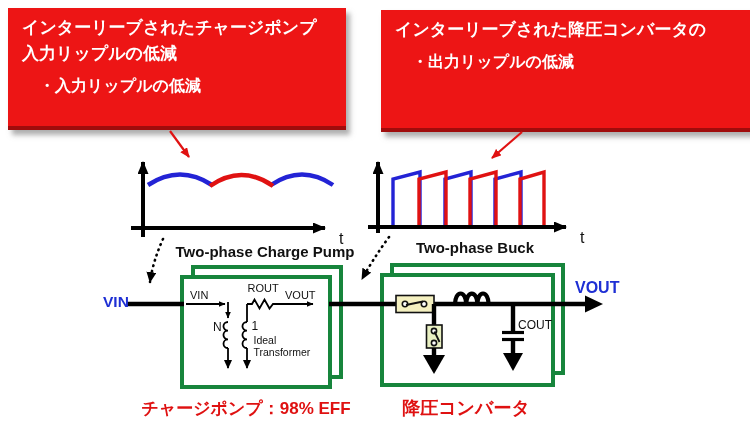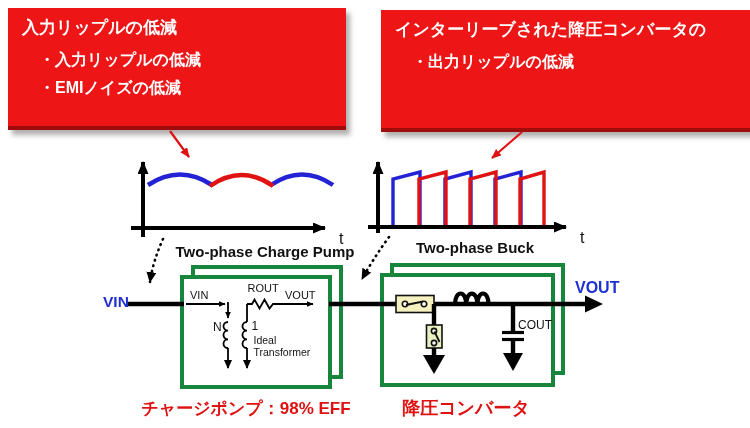--- a/index.html
+++ b/index.html
@@ -31,24 +31,24 @@
   .redln{stroke:#E01212;stroke-width:2.2;fill:none;}
   .cap-red{fill:#DF1111;font-weight:bold;}
   .lbl-blue{fill:#1E2FD4;font-weight:bold;}
 </style>
 </head>
 <body>
 
 <div class="slide">
 
   <div class="callout co-left">
+    <span class="title-line">インターリーブされたチャージポンプ</span>
     <span class="title-line">入力リップルの低減</span>
     <div class="bullets">
       <span class="bullet">・入力リップルの低減</span>
-      <span class="bullet">・EMIノイズの低減</span>
     </div>
   </div>
 
   <div class="callout co-right">
     <span class="title-line">インターリーブされた降圧コンバータの</span>
     <div class="bullets">
       <span class="bullet">・出力リップルの低減</span>
     </div>
   </div>
 

